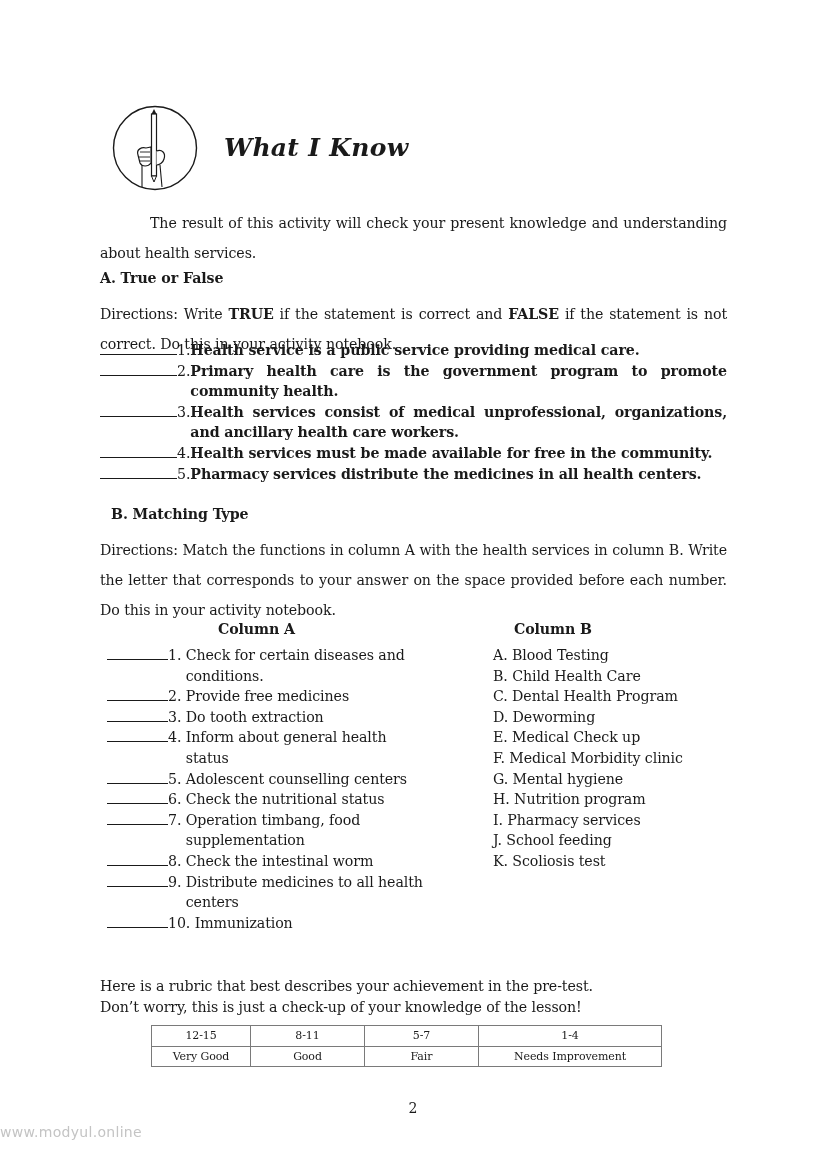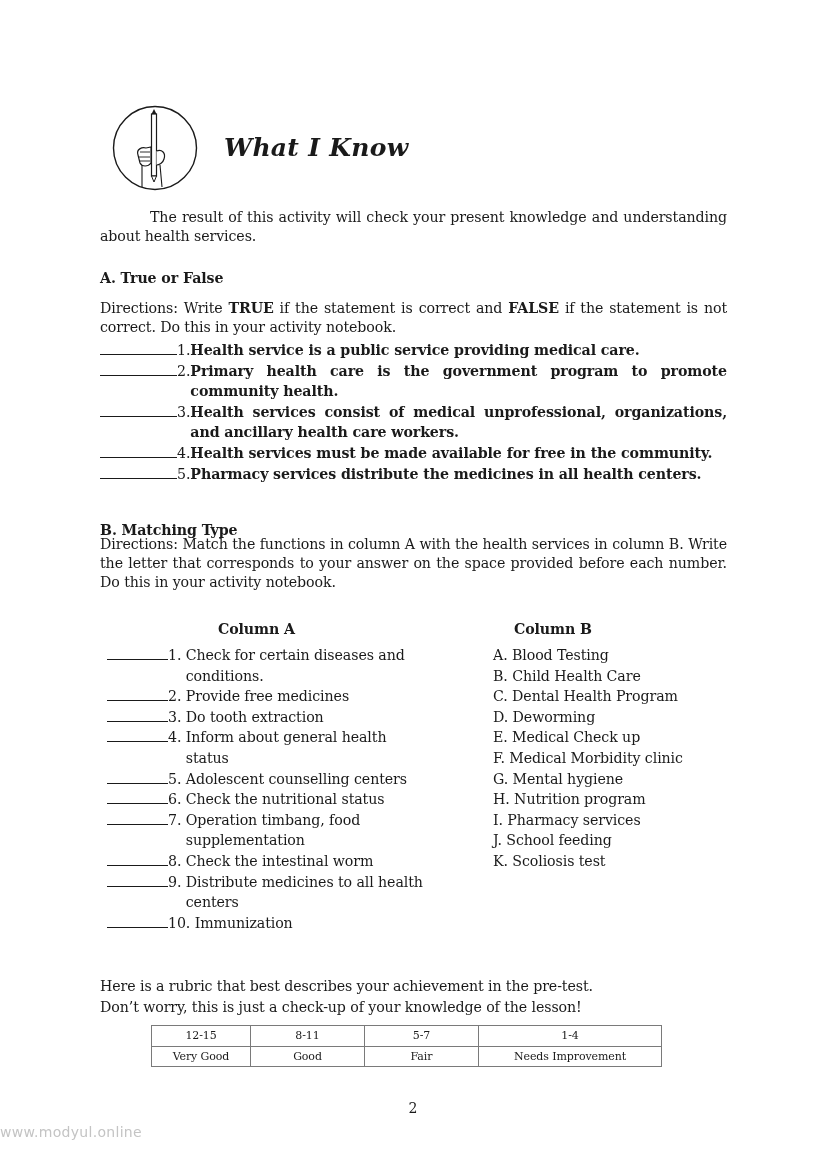--- a/index.html
+++ b/index.html
@@ -5,21 +5,21 @@
   html, body { margin: 0; padding: 0; background: #ffffff; }
   body { width: 826px; height: 1169px; position: relative; overflow: hidden;
          font-family: "DejaVu Serif", "Liberation Serif", serif; color: #1a1a1a; }
   .page { position: absolute; left: 0; top: 0; width: 826px; height: 1169px; }
   .serif { font-family: "DejaVu Serif", serif; font-size: 14.2px; letter-spacing: -0.1px; }
 
   .logo { position: absolute; left: 112px; top: 105px; width: 86px; height: 86px; }
   .title { position: absolute; left: 224px; top: 133px; font-family: "DejaVu Serif", serif;
            font-weight: bold; font-style: italic; font-size: 25px; letter-spacing: 0.3px; }
 
-  .para { position: absolute; left: 100px; width: 627px; line-height: 19px; }
+  .para { position: absolute; left: 100px; width: 627px; line-height: 30px; }
   .justify { text-align: justify; text-align-last: left; }
   .indent { text-indent: 50px; }
   .heading { position: absolute; left: 100px; font-weight: bold; font-size: 14.2px; }
 
   .tf-list { position: absolute; left: 100px; top: 340px; width: 627px; }
   .tf-item { display: flex; line-height: 20.6px; }
   .blank { display: inline-block; flex: 0 0 auto; border-bottom: 1px solid #1a1a1a; height: 14px; }
   .tf-blank { width: 77px; }
   .tf-num { flex: 0 0 auto; }
   .tf-text { flex: 1; text-align: justify; text-align-last: left; font-weight: bold; }
@@ -86,21 +86,21 @@
       <span class="tf-num">4.</span>
       <span class="tf-text">Health services must be made available for free in the community.</span>
     </div>
     <div class="tf-item">
       <span class="blank tf-blank"></span>
       <span class="tf-num">5.</span>
       <span class="tf-text">Pharmacy services distribute the medicines in all health centers.</span>
     </div>
   </div>
 
-  <div class="heading" style="top:522px;">B.  Matching Type</div>
+  <div class="heading" style="top:506px;margin-left:11px;">B.  Matching Type</div>
 
   <div class="para justify" style="top:535px;">Directions: Match the functions in column A with the health services in column B. Write the letter that corresponds to your answer on the space provided before each number. Do this in your activity notebook.</div>
 
   <div class="colA-head">Column A</div>
   <div class="colB-head">Column B</div>
 
   <div class="colA">
     <div class="colA-item">
       <span class="blank a-blank"></span>
       <span class="a-num">1. </span>

